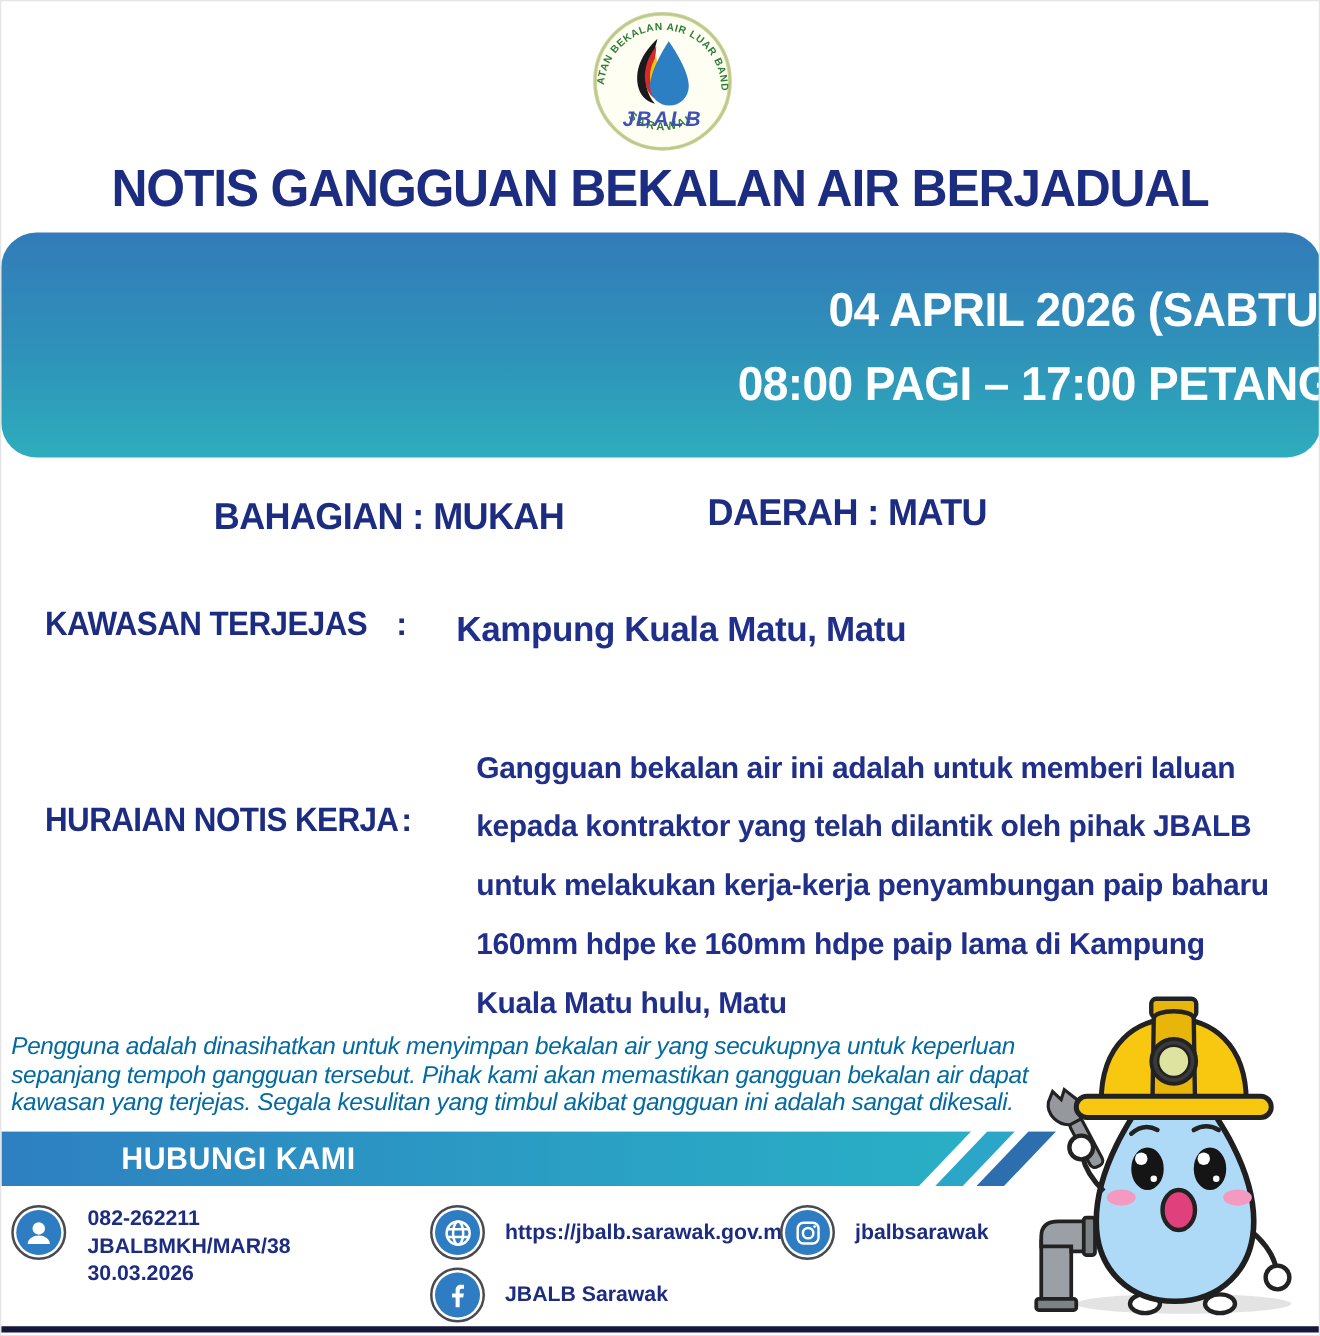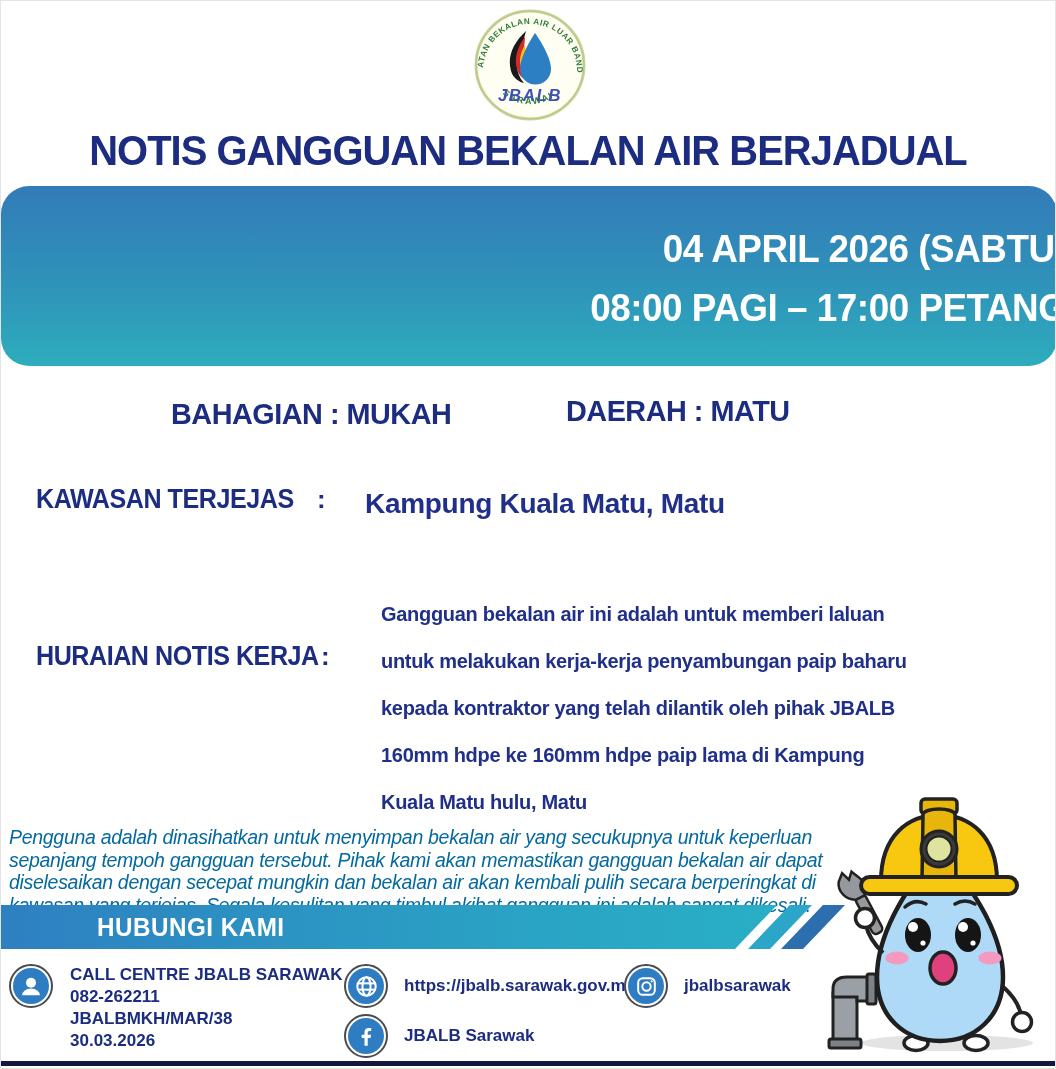--- a/index.html
+++ b/index.html
@@ -92,21 +92,21 @@
     white-space: nowrap;
   }
   .kawasan-label { left: 35px;  top: 483px; }
   .kawasan-colon { left: 316px; top: 483px; }
   .kawasan-value { left: 364px; top: 487px; }
 
   .huraian-label { left: 35px;  top: 640px; }
   .huraian-colon { left: 320px; top: 640px; }
   .huraian-lines { position: absolute; left: 380px; top: 590px; }
   .huraian-lines .desc-line {
-    font-size: 20px;
+    font-size: 24px;
     font-weight: bold;
     color: #20308a;
     letter-spacing: -0.3px;
     line-height: 47px;
     white-space: nowrap;
   }
 
   
   .disclaimer {
     position: absolute;
@@ -226,30 +226,29 @@
   <div class="region-label daerah">DAERAH : MATU</div>
 
   <div class="field-label kawasan-label">KAWASAN TERJEJAS</div>
   <div class="field-colon kawasan-colon">:</div>
   <div class="field-value kawasan-value">Kampung Kuala Matu, Matu</div>
 
   <div class="field-label huraian-label">HURAIAN NOTIS KERJA</div>
   <div class="field-colon huraian-colon">:</div>
   <div class="huraian-lines">
     <div class="desc-line">Gangguan bekalan air ini adalah untuk memberi laluan</div>
+    <div class="desc-line">kepada kontraktor yang telah dilantik oleh pihak JBALB</div>
     <div class="desc-line">untuk melakukan kerja-kerja penyambungan paip baharu</div>
-    <div class="desc-line">kepada kontraktor yang telah dilantik oleh pihak JBALB</div>
     <div class="desc-line">160mm hdpe ke 160mm hdpe paip lama di Kampung</div>
     <div class="desc-line">Kuala Matu hulu, Matu</div>
   </div>
 
   <div class="disclaimer">
     <div class="disc-line">Pengguna adalah dinasihatkan untuk menyimpan bekalan air yang secukupnya untuk keperluan</div>
     <div class="disc-line">sepanjang tempoh gangguan tersebut. Pihak kami akan memastikan gangguan bekalan air dapat</div>
-    <div class="disc-line">diselesaikan dengan secepat mungkin dan bekalan air akan kembali pulih secara berperingkat di</div>
     <div class="disc-line">kawasan yang terjejas. Segala kesulitan yang timbul akibat gangguan ini adalah sangat dikesali.</div>
   </div>
 
   <div class="contact-banner-zone">
     <div class="contact-banner-main">
       <span>HUBUNGI KAMI</span>
     </div>
     <div class="stripe stripe-1"></div>
     <div class="stripe stripe-2"></div>
   </div>
@@ -257,21 +256,20 @@
   <div class="contact-item call-centre-block" style="align-items:flex-start;">
     <div class="circle-icon">
       <div class="inner">
         <svg viewBox="0 0 24 24" width="26" height="26">
           <circle cx="12" cy="9" r="4.6" fill="#ffffff"></circle>
           <path d="M3.8,20.5 a8.2,6.2 0 0 1 16.4,0 Z" fill="#ffffff"></path>
         </svg>
       </div>
     </div>
     <div class="call-centre-text footer-navy">
-      <div class="cc-line">CALL CENTRE JBALB SARAWAK</div>
       <div class="cc-line">082-262211</div>
       <div class="cc-line">JBALBMKH/MAR/38</div>
       <div class="cc-line">30.03.2026</div>
     </div>
   </div>
 
   <div class="contact-item website-block">
     <div class="circle-icon">
       <div class="inner">
         <svg viewBox="0 0 24 24" width="27" height="27" fill="none" stroke="#ffffff" stroke-width="1.8">

